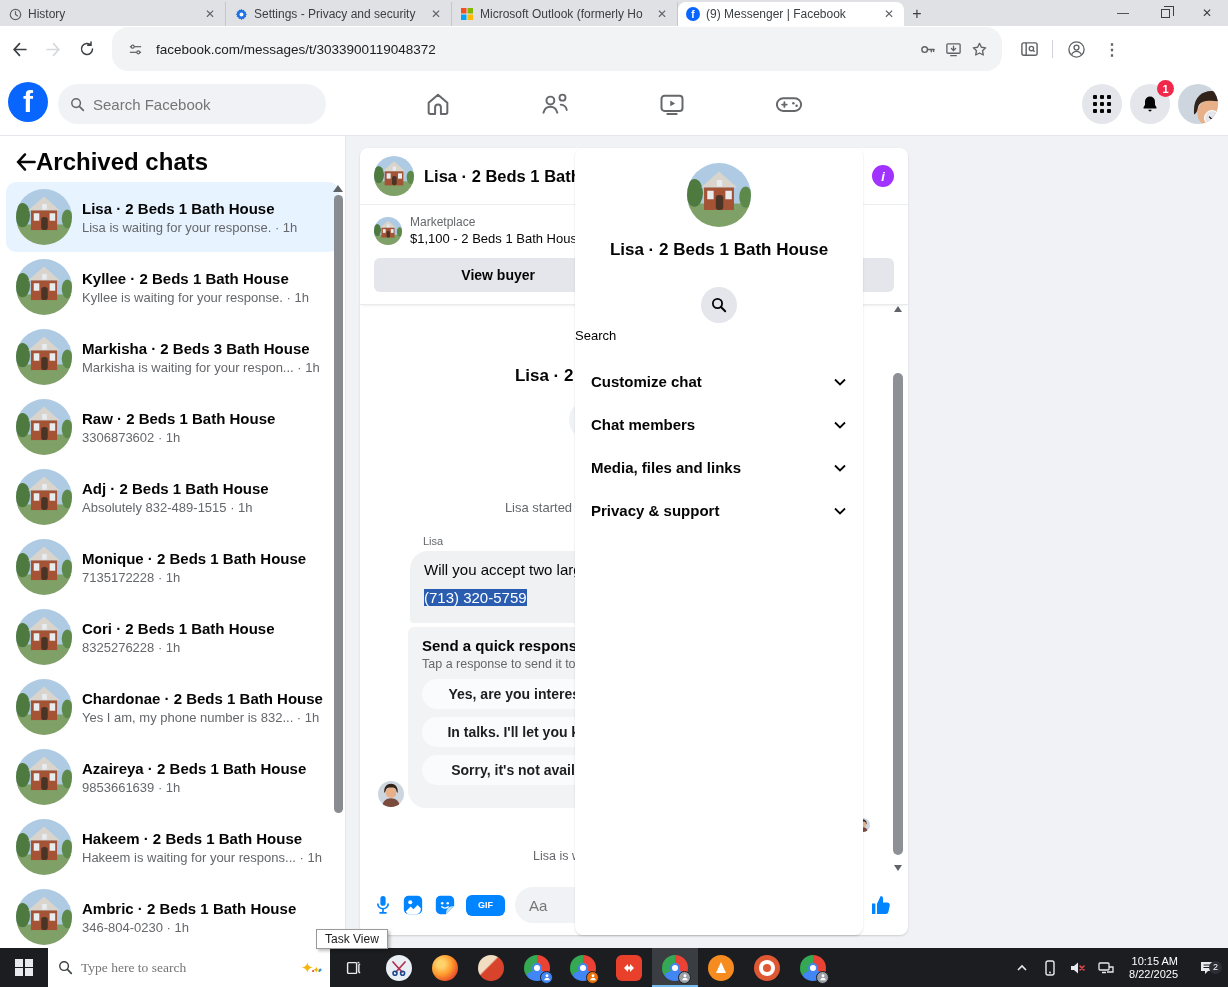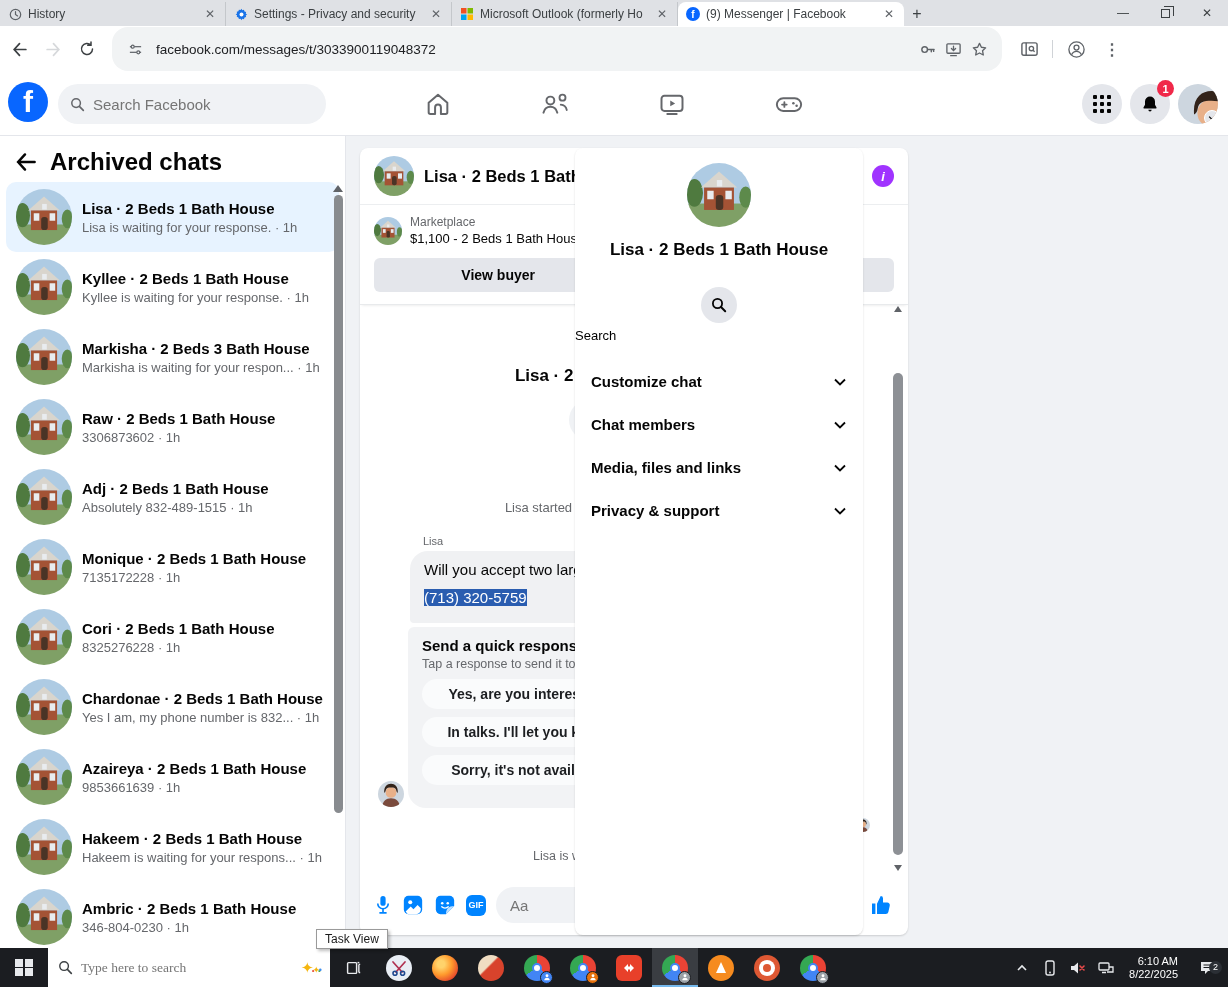--- a/index.html
+++ b/index.html
@@ -35,21 +35,21 @@
   .fb-center > div { pointer-events:auto; }
   .hdr-circle { width:40px; height:40px; border-radius:50%; background:#e4e6eb; display:flex; align-items:center; justify-content:center; position:relative; }
   .fb-right { position:absolute; right:10px; top:12px; display:flex; gap:8px; align-items:center; }
   .badge { position:absolute; top:-4px; right:-4px; min-width:17px; height:17px; border-radius:9px; background:#f02849; color:#fff; font-size:11px; font-weight:bold; display:flex; align-items:center; justify-content:center; padding:0 4px; }
   .avatar-photo { width:40px; height:40px; border-radius:50%; overflow:hidden; position:relative; }
   .chev-badge { position:absolute; right:-2px; bottom:-2px; width:16px; height:16px; border-radius:50%; background:#e4e6eb; border:1px solid #fff; display:flex; align-items:center; justify-content:center; }
 
   
   #page { position:absolute; left:0; top:136px; width:1228px; height:812px; background:#f0f2f5; }
   #sidebar { position:absolute; left:0; top:0; width:346px; height:812px; background:#fff; border-right:1px solid #e4e6eb; }
-  .sb-head { display:flex; align-items:center; gap:14px; padding:12px 14px 6px 14px; }
+  .sb-head { display:flex; align-items:center; gap:0; padding:12px 14px 6px 14px; }
   .sb-title { font-size:24px; font-weight:bold; color:#050505; }
   .chat-item { position:relative; height:70px; display:flex; align-items:center; gap:10px; padding:0 12px 0 10px; margin:0 6px; border-radius:10px; }
   .chat-item.selected { background:#e7f3ff; }
   .house-av { width:56px; height:56px; border-radius:50%; overflow:hidden; flex:0 0 56px; }
   .ci-text { overflow:hidden; }
   .ci-title { font-size:15px; font-weight:600; color:#050505; white-space:nowrap; }
   .ci-preview { font-size:13px; color:#65676b; white-space:nowrap; margin-top:3px; }
   .sb-scroll { position:absolute; right:2px; top:49px; width:10px; }
   .scroll-thumb { background:#888b8f; border-radius:5px; }
   .tri-up { width:0; height:0; border-left:5px solid transparent; border-right:5px solid transparent; border-bottom:7px solid #606368; margin:0 auto 3px auto; }
@@ -87,21 +87,21 @@
   .lisa-av-sm { position:absolute; left:18px; top:633px; width:26px; height:26px; border-radius:50%; overflow:hidden; }
   .receipt-av { position:absolute; left:496px; top:670px; width:14px; height:14px; border-radius:50%; overflow:hidden; }
   .waiting { position:absolute; left:0; right:20px; top:701px; text-align:center; font-size:12.5px; color:#65676b; }
 
   .cc-scroll { position:absolute; right:4px; top:155px; width:12px; }
   .cc-thumb { position:absolute; right:5px; top:225px; width:10px; height:482px; background:#8d9095; border-radius:5px; }
 
   .composer { position:absolute; left:0; bottom:10px; width:548px; height:40px; display:flex; align-items:center; padding:0 14px; gap:10px; }
   .comp-input { flex:1; height:36px; background:#f0f2f5; border-radius:18px; display:flex; align-items:center; padding:0 10px 0 14px; }
   .comp-input input { border:none; outline:none; background:transparent; font-size:15px; color:#65676b; width:100%; font-family:"Liberation Sans",sans-serif; }
-  .gif-chip { width:20px; height:21px; border-radius:6px; background:#0084ff; color:#fff; font-size:9px; font-weight:bold; display:flex; align-items:center; justify-content:center; }
+  .gif-chip { width:39px; height:21px; border-radius:6px; background:#0084ff; color:#fff; font-size:9px; font-weight:bold; display:flex; align-items:center; justify-content:center; }
 
   
   #detailcard { position:absolute; left:575px; top:12px; width:288px; height:787px; background:#fff; border-radius:8px; box-shadow:0 1px 2px rgba(0,0,0,.15); }
   .dc-av { position:absolute; left:50%; margin-left:-32px; top:15px; width:64px; height:64px; border-radius:50%; overflow:hidden; }
   .dc-title { position:absolute; left:0; right:0; top:92px; text-align:center; font-size:17px; font-weight:bold; color:#050505; }
   .dc-search { position:absolute; left:50%; margin-left:-18px; top:139px; width:36px; height:36px; border-radius:50%; background:#e4e6eb; display:flex; align-items:center; justify-content:center; }
   .dc-search-label { position:absolute; left:0; right:0; top:180px; text-align:left; font-size:13px; color:#000000; }
   .dc-row { position:absolute; left:0; width:288px; height:43px; display:flex; align-items:center; justify-content:space-between; padding:0 16px; font-size:15px; font-weight:600; color:#050505; }
 
   
@@ -805,21 +805,21 @@
           <path d="M10 5l4 4M14 5l-4 4" stroke="#e84a4a" stroke-width="1.6" stroke-linecap="round"></path>
         </svg>
     </span>
     <span class="tray-ico">
       <svg width="16" height="14" viewBox="0 0 16 14">
           <rect x="1" y="2" width="10" height="7" rx="1" fill="none" stroke="#e8eaed" stroke-width="1.3"></rect>
           <path d="M4 11.5h4M11 6h4v5h-6" stroke="#e8eaed" stroke-width="1.3" fill="none"></path>
         </svg>
     </span>
     <span class="clock">
-      <div>6:10 AM</div>
+      <div>10:15 AM</div>
       <div>8/22/2025</div>
     </span>
     <span class="notif">
       <svg width="17" height="16" viewBox="0 0 17 16">
           <path d="M2 2h13v9H9l-3 3v-3H2z" fill="#e8eaed"></path>
           <path d="M4.5 5h8M4.5 7.5h6" stroke="#1b1d21" stroke-width="1.1"></path>
         </svg>
       <span class="cnt">2</span>
     </span>
   </div>

